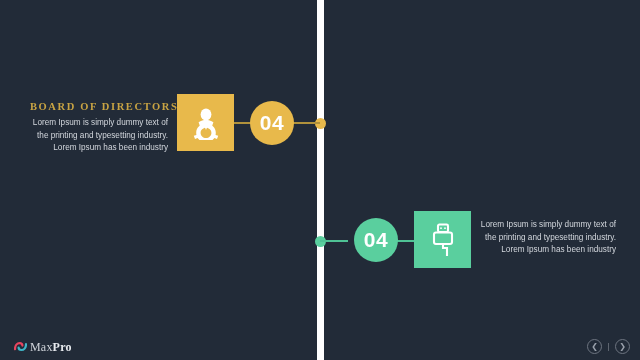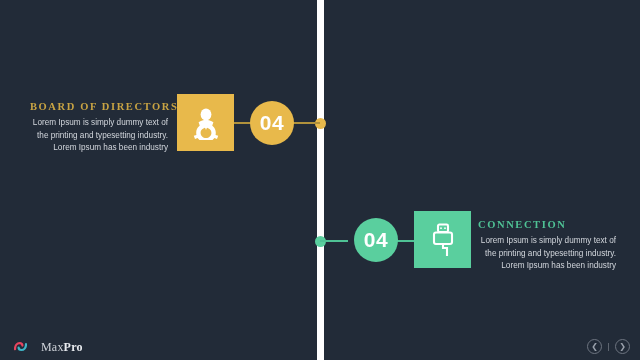--- a/index.html
+++ b/index.html
@@ -101,21 +101,21 @@
     text-align: right;
   }
 
   
   .logo {
     position: absolute;
     left: 14px;
     top: 338px;
     display: flex;
     align-items: center;
-    gap: 14px;
+    gap: 3px;
   }
   .logo-text {
     font-family: "Liberation Serif", serif;
     font-size: 12px;
     color: #cfd3d9;
     letter-spacing: 0.2px;
   }
   .logo-text .bold { font-weight: bold; color: #e8ebef; }
 
   
@@ -196,21 +196,20 @@
         <circle cx="19" cy="6.2" r="0.9" fill="#ffffff" stroke="none"></circle>
 
         <rect x="8" y="10.5" width="18" height="11.5" rx="2"></rect>
 
         <path d="M17 22 L17 26 L21 26 L21 33" stroke-linecap="square"></path>
       </svg>
     </span>
   </div>
 
   <div class="text-block text-left-aligned">
-    <p class="block-title title-green">CONNECTION</p>
     <p class="block-body">Lorem Ipsum is simply dummy text of the printing and typesetting industry. Lorem Ipsum has been industry</p>
   </div>
 
   <div class="logo">
     <span>
       <svg width="13" height="11" viewBox="0 0 13 11">
         <path d="M1 8.2 C1 4.4 3.2 2.2 5.6 2.2 C7.4 2.2 8.4 3.3 8.4 4.6" stroke="#e8455f" stroke-width="2.2" fill="none" stroke-linecap="round"></path>
         <path d="M12 3.2 C12 7 9.8 9 7.4 9 C5.6 9 4.6 7.9 4.6 6.6" stroke="#3fb6c8" stroke-width="2.2" fill="none" stroke-linecap="round"></path>
       </svg>
     </span>

